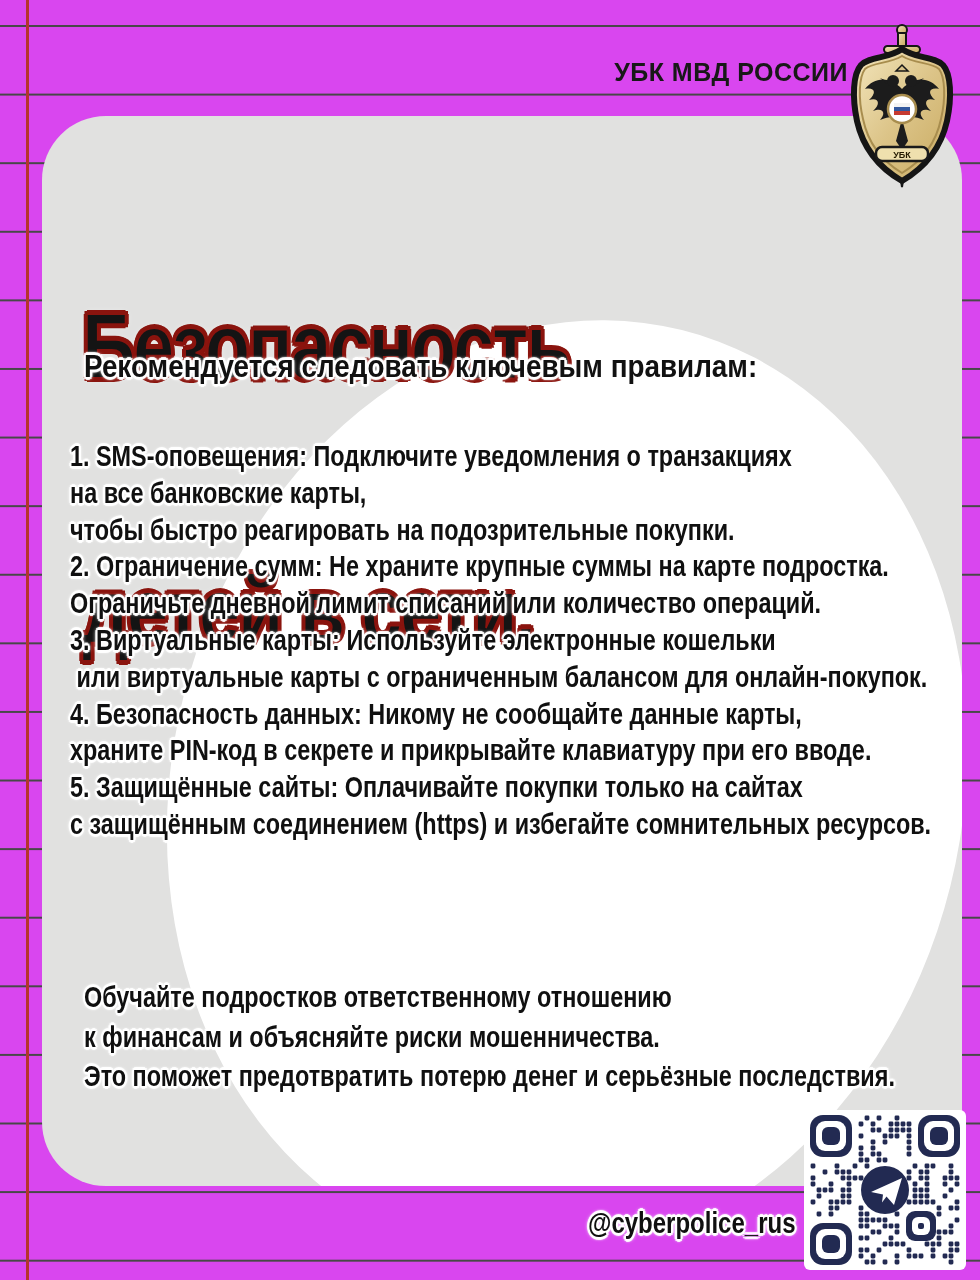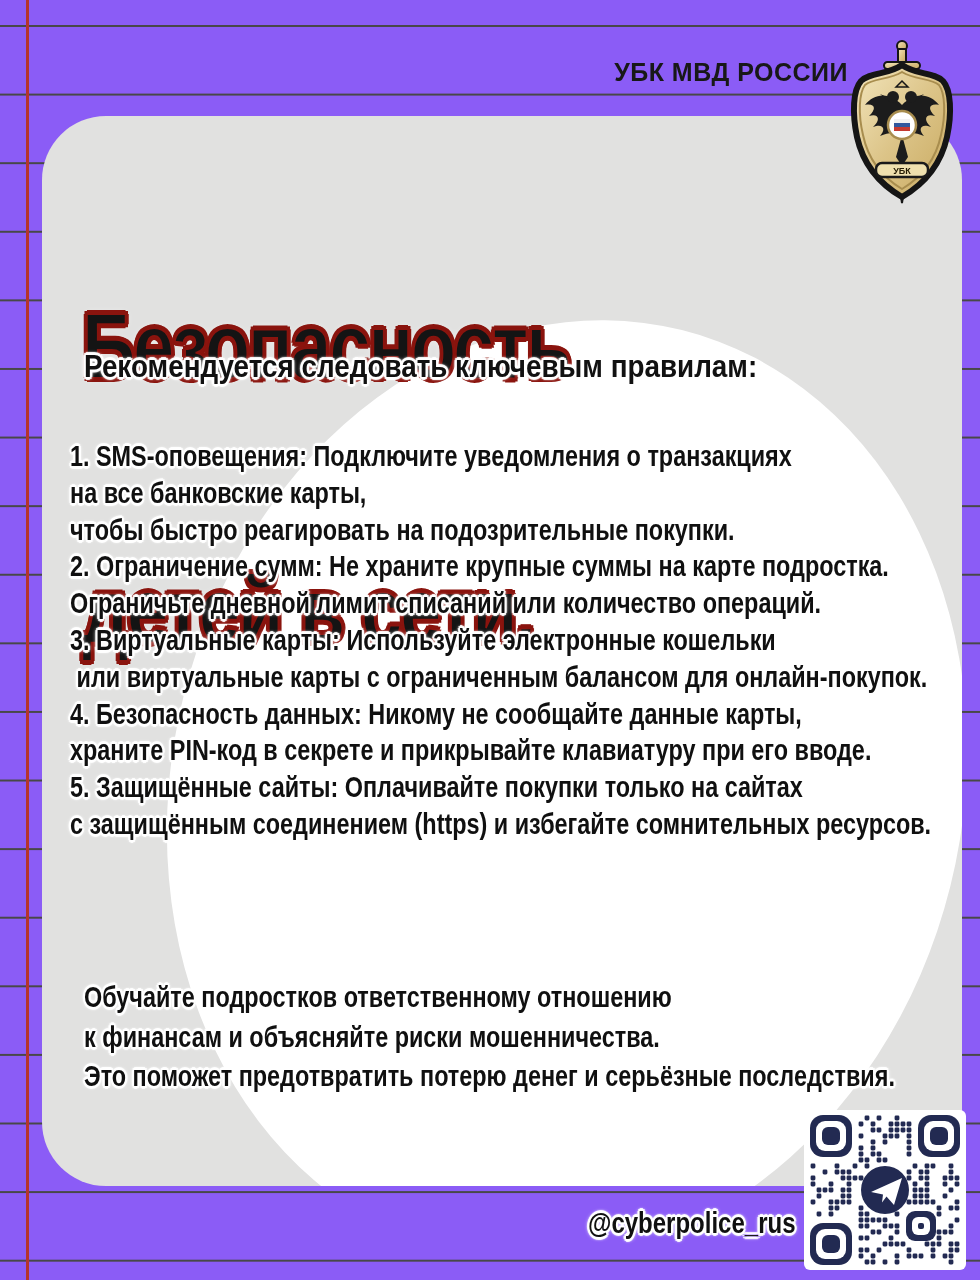--- a/index.html
+++ b/index.html
@@ -1,18 +1,18 @@
 <!DOCTYPE html>
 <html style="--line-color: #484848; --margin-color: #b5342c; --panel-color: #e1e1e0; --title-outline: #8a140e;"><head>
 <meta charset="utf-8">
 <style>
   html,body{margin:0;padding:0;}
   .page{
     position:relative;width:980px;height:1280px;overflow:hidden;
-    background:#8b5cf6;
+    background:#d946ef;
     font-family:"Liberation Sans","DejaVu Sans",sans-serif;
   }
   
   .ruled{
     position:absolute;inset:0;
     background-image:linear-gradient(to bottom, var(--line-color,#484848) 0, var(--line-color,#484848) 2.4px, transparent 2.4px);
     background-size:100% 68.6px;
     background-position:0 25px;
     background-repeat:repeat;
   }
@@ -31,21 +31,21 @@
     position:absolute;left:130px;top:200px;width:790px;height:950px;
     background:#ffffff;border-radius:50%;
     transform:rotate(14deg);
   }
   
   .org-label{
     position:absolute;top:58px;right:132px;
     font-size:25px;font-weight:700;letter-spacing:.5px;color:#181818;
     white-space:pre;
   }
-  .badge{position:absolute;left:846px;top:38px;width:112px;height:172px;}
+  .badge{position:absolute;left:846px;top:22px;width:112px;height:172px;}
   
   .title{
     position:absolute;left:82px;top:126px;
     transform:scaleX(.8);transform-origin:left top;
     white-space:pre;line-height:88px;font-size:93px;font-weight:900;
     letter-spacing:-3px;color:#141414;
   }
   .title-line{
     -webkit-text-stroke:2px var(--title-outline,#8a140e);
     text-shadow:

